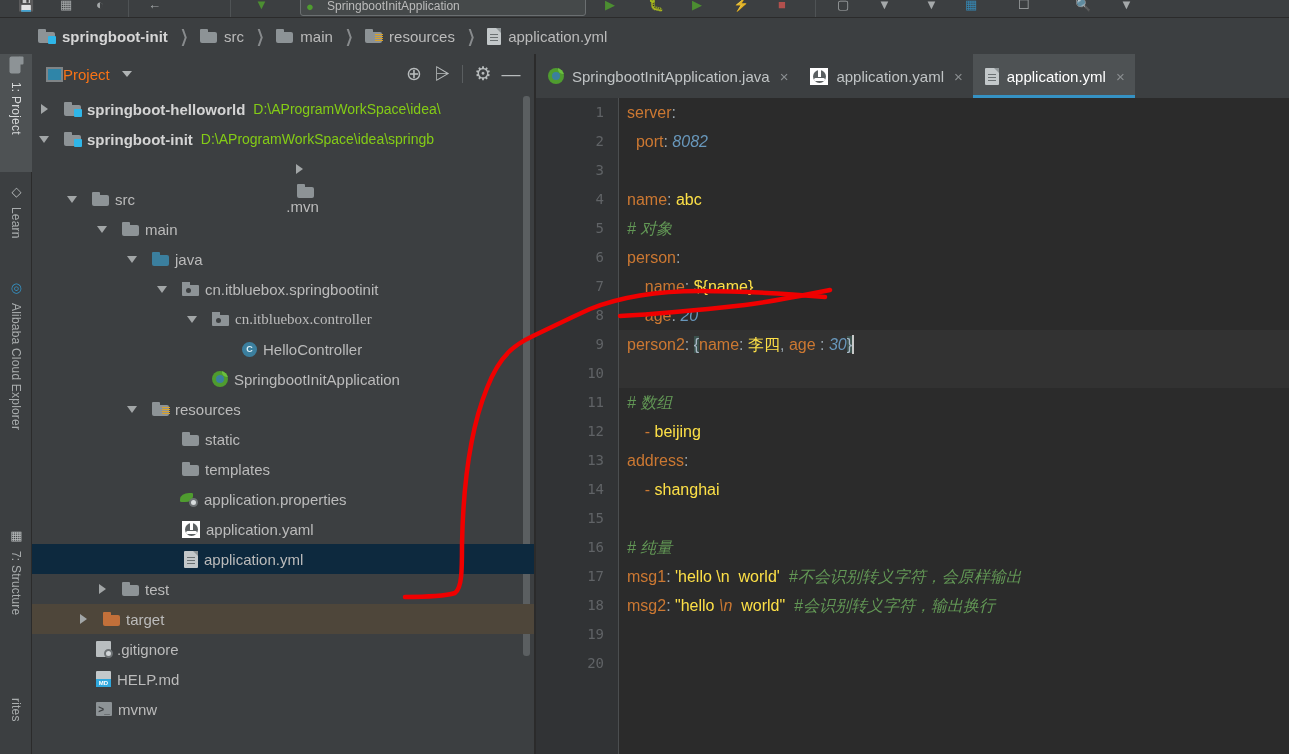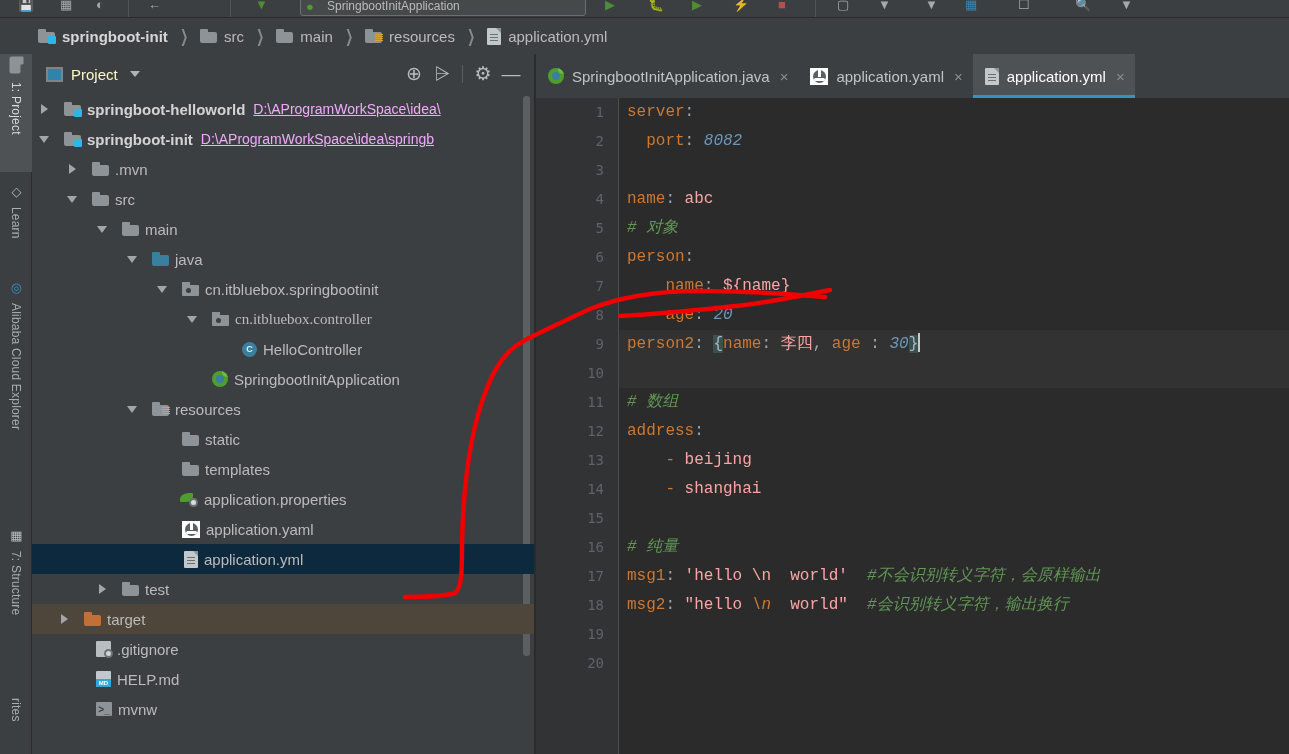--- a/index.html
+++ b/index.html
@@ -64,21 +64,21 @@
 
   
   .project-panel {
     position: absolute; left: 32px; top: 54px; width: 503px; height: 700px;
     background: #3c3f41;
   }
   .panel-header {
     position: absolute; left: 0; top: 0; width: 503px; height: 40px;
     display: flex; align-items: center; background: #3c3f41;
   }
-  .panel-title { font-size: 15px; color: #fef9c3; margin-left: 8px; }
+  .panel-title { font-size: 15px; color: #f97316; }
   .panel-caret {
     width: 0; height: 0; border-left: 5px solid transparent;
     border-right: 5px solid transparent; border-top: 6px solid #b0b4b5;
     margin-left: 12px;
   }
   .panel-tools { position: absolute; right: 10px; top: 0; height: 40px; display: flex; align-items: center; }
   .ptool { width: 28px; height: 28px; display: flex; align-items: center; justify-content: center; }
   .ptool-div { width: 1px; height: 18px; background: #5a5e60; margin: 0 6px; }
 
   
@@ -96,21 +96,21 @@
   .arrow-r {
     width: 0; height: 0; border-top: 5px solid transparent;
     border-bottom: 5px solid transparent; border-left: 7px solid #a2a6a7;
   }
   .arrow-d {
     width: 0; height: 0; border-left: 5px solid transparent;
     border-right: 5px solid transparent; border-top: 7px solid #a2a6a7;
   }
   .tlabel { font-size: 15px; color: #bbbbbb; margin-left: 6px; }
   .tlabel.bold { font-weight: bold; color: #d4d4d4; }
-  .tpath { font-size: 14px; color: #f0abfc; margin-left: 8px; text-decoration: underline; }
+  .tpath { font-size: 14px; color: #84cc16; margin-left: 8px; }
 
   
   .ic { flex: none; position: relative; display: inline-block; }
   .ic-folder { width: 17px; height: 14px; }
   .ic-folder .fbody {
     position: absolute; left: 0; bottom: 0; width: 17px; height: 11px;
     background: #8d9396; border-radius: 1px 2px 2px 2px;
   }
   .ic-folder .ftab {
     position: absolute; left: 0; top: 0; width: 8px; height: 4px;
@@ -260,27 +260,27 @@
   }
   .gline {
     height: 29px; line-height: 29px; text-align: right; padding-right: 14px;
     font-family: "DejaVu Sans Mono", monospace; font-size: 14px; color: #606366;
   }
   .code {
     position: absolute; left: 83px; top: 0; width: 670px; height: 656px;
   }
   .cline {
     height: 29px; line-height: 29px; padding-left: 8px;
-    font-family: Liberation Mono, monospace; font-size: 16px;
+    font-family: Liberation Sans, sans-serif; font-size: 16px;
     white-space: pre; color: #a9b7c6;
   }
   .cline.current { background: #323232; }
   .k  { color: #cc7832; }           
   .cl { color: #9aa7b0; }           
-  .s  { color: #fca5a5; }           
+  .s  { color: #fde047; }           
   .n  { color: #6897bb; font-style: italic; }  
   .cm { color: #629755; font-style: italic; }  
   .esc{ color: #cc7832; font-style: italic; }  
   .brace { color: #a9b7c6; background: #3b514d; }
   .caret {
     display: inline-block; width: 2px; height: 19px; background: #c8c8c8;
     vertical-align: -4px;
   }
   .line-hl-band {
     position: absolute; left: 0; top: 261px; width: 753px; height: 29px;
@@ -443,21 +443,21 @@
           </span>
         <span class="ic ic-folder" style="margin-left:12px;">
           <span class="ftab"></span>
             <span class="fbody"></span>
             <span class="badge-blue"></span>
         </span>
         <span class="tlabel bold">springboot-init</span>
         <span class="tpath">D:\AProgramWorkSpace\idea\springb</span>
       </div>
 
-      <div class="trow" style="padding-left:32px;">
+      <div class="trow" style="padding-left:32px;flex-direction:column;">
         <span class="twig">
             <span class="arrow-r"></span>
           </span>
         <span class="ic ic-folder" style="margin-left:12px;">
           <span class="ftab"></span>
             <span class="fbody"></span>
         </span>
         <span class="tlabel">.mvn</span>
       </div>
 
@@ -591,21 +591,21 @@
         <span class="twig">
             <span class="arrow-r"></span>
           </span>
         <span class="ic ic-folder" style="margin-left:12px;">
           <span class="ftab"></span>
             <span class="fbody"></span>
         </span>
         <span class="tlabel">test</span>
       </div>
 
-      <div class="trow target-hl" style="padding-left:24px;align-items:center;">
+      <div class="trow target-hl" style="padding-left:43px;align-items:center;">
         <span class="twig">
             <span class="arrow-r"></span>
           </span>
         <span class="ic ic-folder orange" style="margin-left:12px;">
           <span class="ftab"></span>
             <span class="fbody"></span>
         </span>
         <span class="tlabel">target</span>
       </div>
 
@@ -689,22 +689,22 @@
           <div class="cline"><span>  </span><span class="k">port</span><span class="cl">: </span><span class="n">8082</span></div>
           <div class="cline">&nbsp;</div>
           <div class="cline"><span class="k">name</span><span class="cl">: </span><span class="s">abc</span></div>
           <div class="cline"><span class="cm"># 对象</span></div>
           <div class="cline"><span class="k">person</span><span class="cl">:</span></div>
           <div class="cline"><span>    </span><span class="k">name</span><span class="cl">: </span><span class="s">${name}</span></div>
           <div class="cline"><span>    </span><span class="k">age</span><span class="cl">: </span><span class="n">20</span></div>
           <div class="cline current"><span class="k">person2</span><span class="cl">: </span><span class="brace">{</span><span class="k">name</span><span class="cl">: </span><span class="s">李四</span><span class="cl">, </span><span class="k">age</span><span class="cl"> : </span><span class="n">30</span><span class="brace">}</span><span class="caret"></span></div>
           <div class="cline">&nbsp;</div>
           <div class="cline"><span class="cm"># 数组</span></div>
+          <div class="cline"><span>    </span><span class="k">- </span><span class="s">beijing</span></div>
           <div class="cline"><span class="k">address</span><span class="cl">:</span></div>
-          <div class="cline"><span>    </span><span class="k">- </span><span class="s">beijing</span></div>
           <div class="cline"><span>    </span><span class="k">- </span><span class="s">shanghai</span></div>
           <div class="cline">&nbsp;</div>
           <div class="cline"><span class="cm"># 纯量</span></div>
           <div class="cline"><span class="k">msg1</span><span class="cl">: </span><span class="s">'hello \n  world'</span><span>  </span><span class="cm">#不会识别转义字符，会原样输出</span></div>
           <div class="cline"><span class="k">msg2</span><span class="cl">: </span><span class="s">"hello </span><span class="esc">\n</span><span class="s">  world"</span><span>  </span><span class="cm">#会识别转义字符，输出换行</span></div>
           <div class="cline">&nbsp;</div>
         </div>
     </div>
   </div>
 

